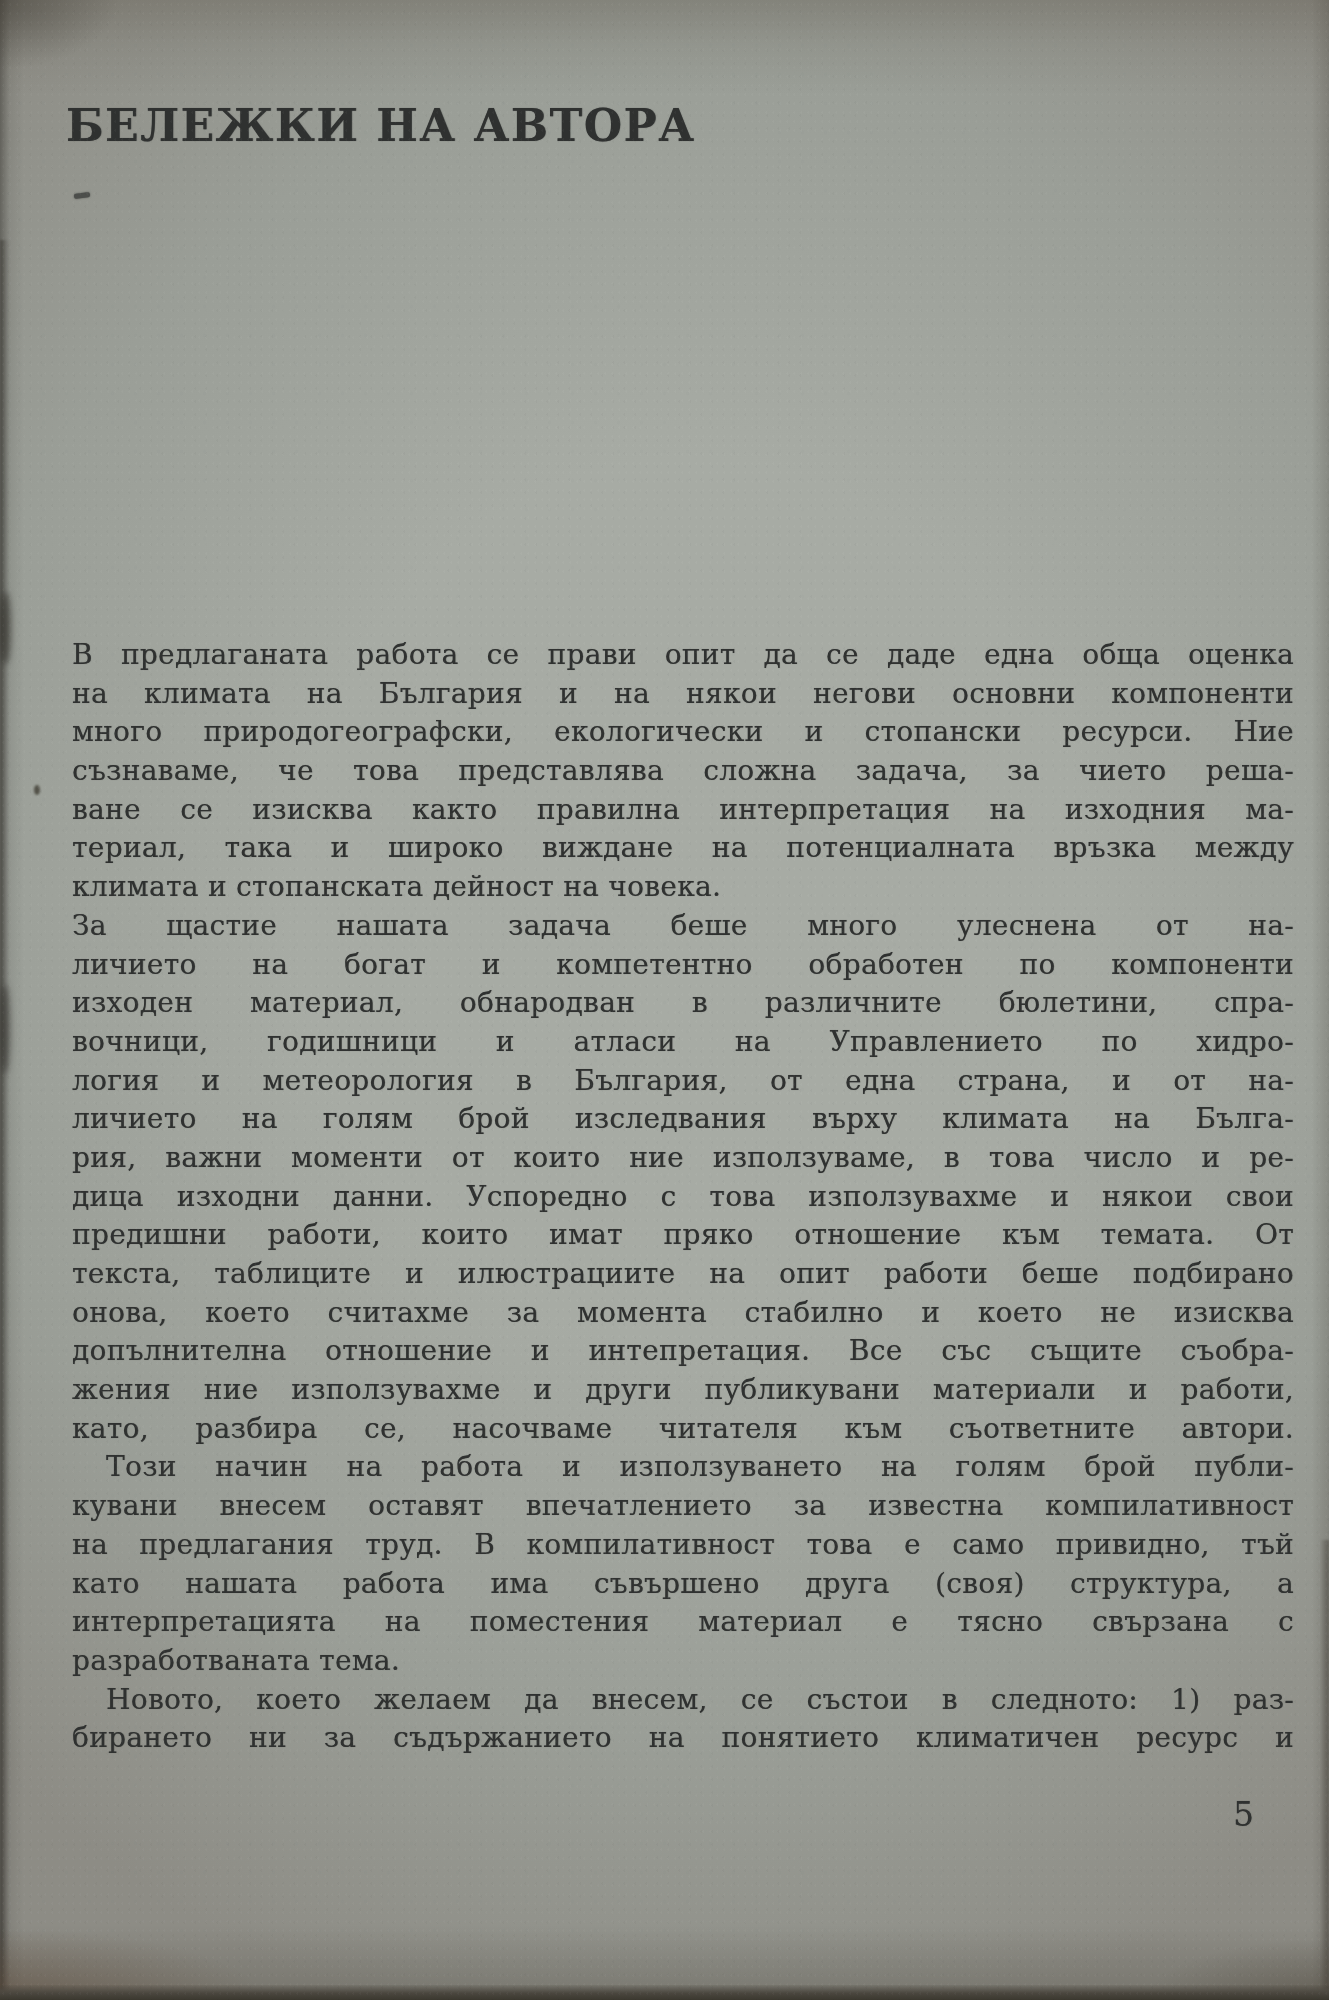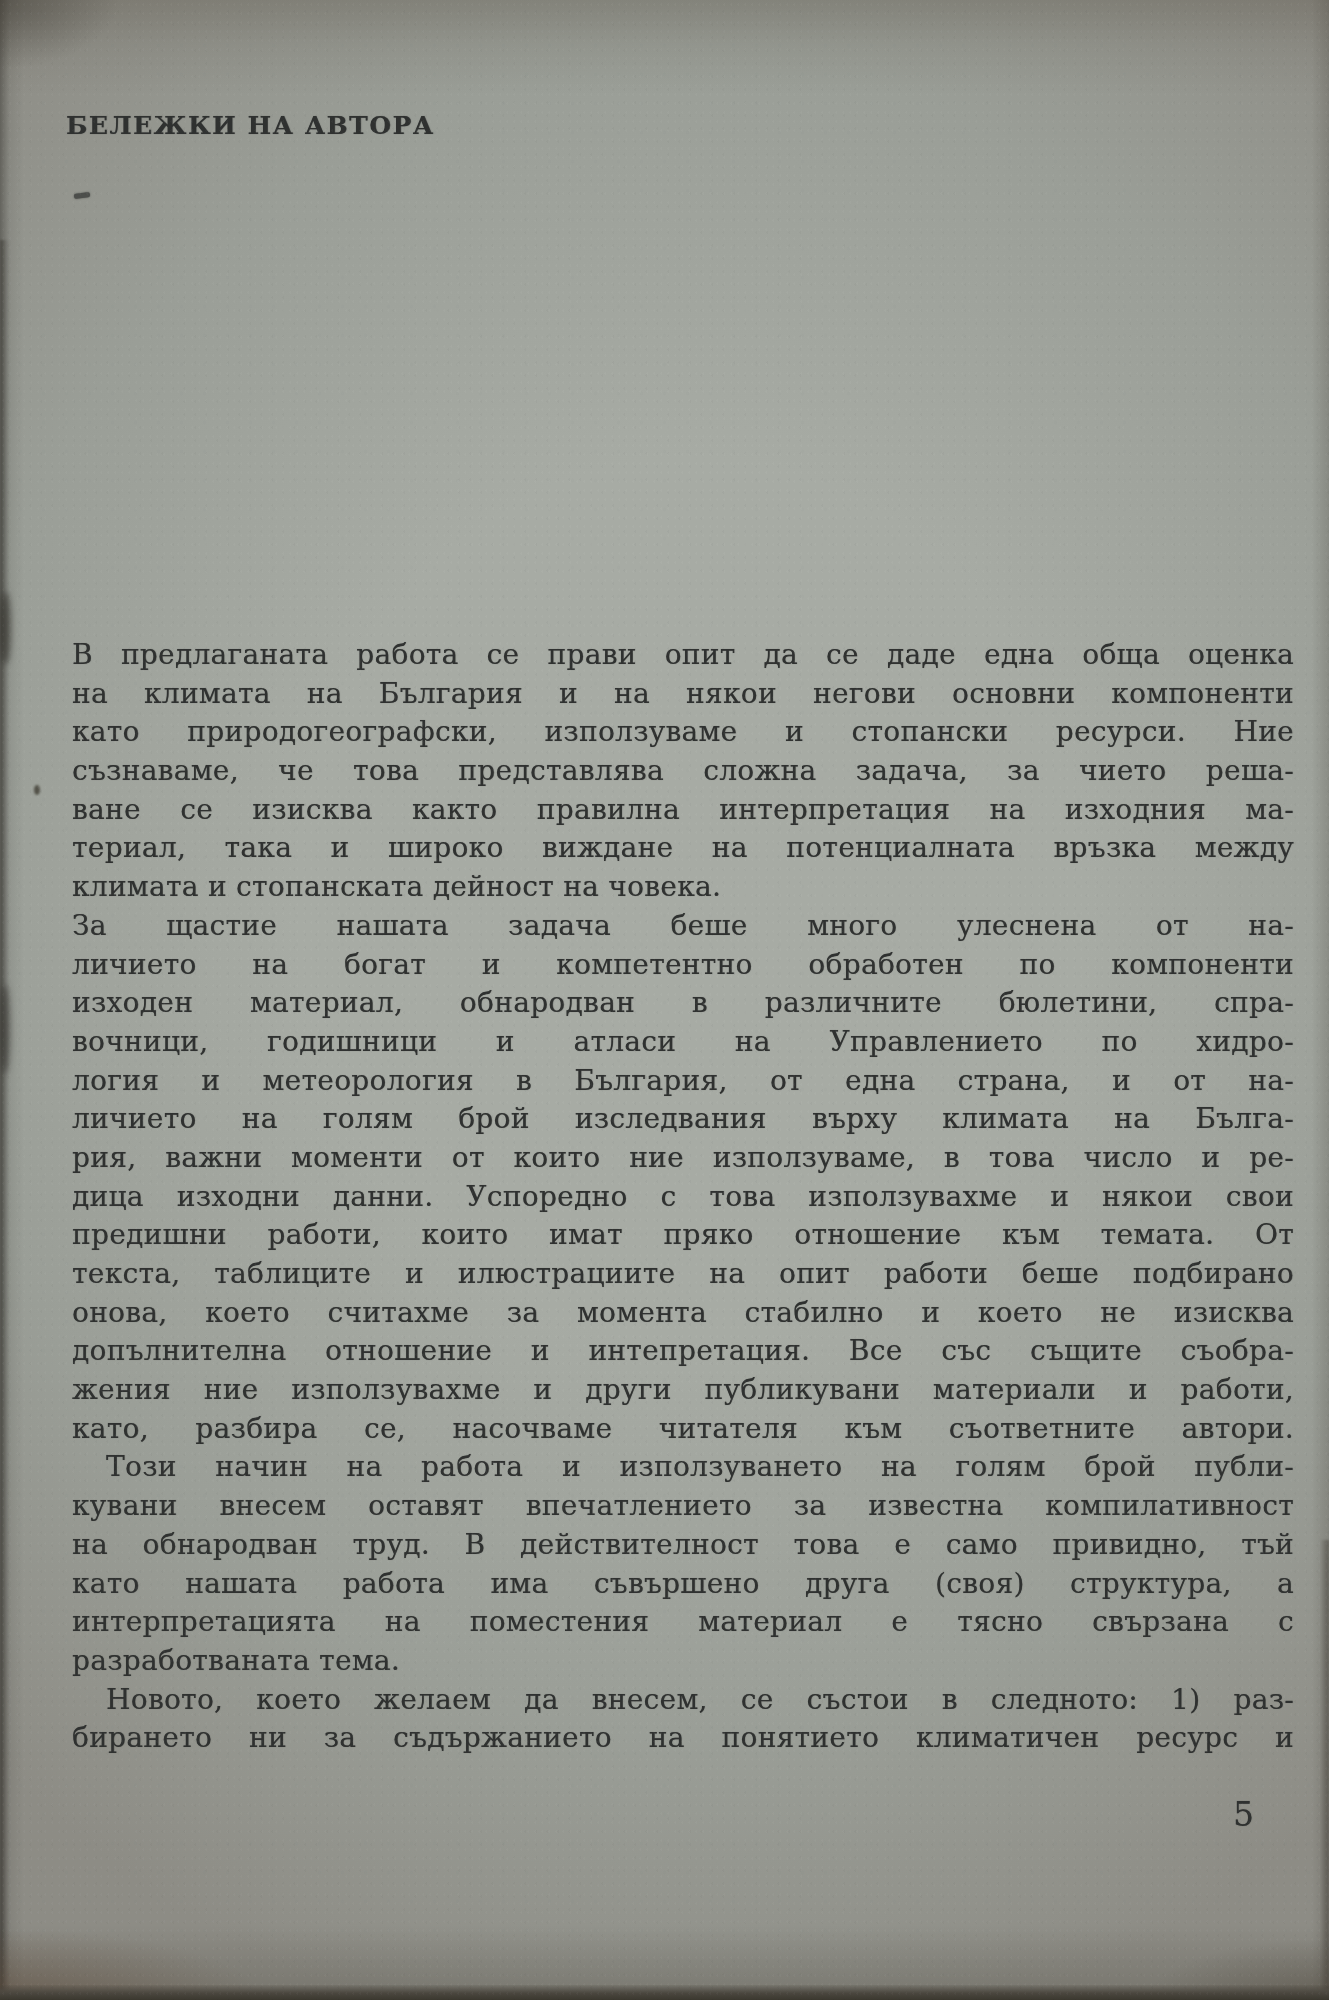--- a/index.html
+++ b/index.html
@@ -27,21 +27,21 @@
     position: absolute; inset: 0; opacity: .55; pointer-events: none;
     background-image:
       radial-gradient(rgba(255,255,255,0.055) 1px, transparent 1px),
       radial-gradient(rgba(25,28,25,0.05) 1px, transparent 1px),
       radial-gradient(rgba(95,115,118,0.055) 1.5px, transparent 1.6px);
     background-size: 7px 9px, 11px 13px, 23px 29px;
     background-position: 0 0, 3px 5px, 9px 2px;
   }
   .heading {
     position: absolute; left: 66px; top: 106px; margin: 0;
-    font-size: 25px; line-height: 40px; font-weight: bold;
+    font-size: 44px; line-height: 40px; font-weight: bold;
     letter-spacing: 1.5px; white-space: nowrap;
     color: var(--ink, #2f3130);
     text-shadow: 0.4px 0.4px 0.8px rgba(38,40,40,0.6);
   }
   .body-text {
     position: absolute; left: 72px; top: 636px; width: 1222px;
     color: var(--ink, #2f3130);
     text-shadow: 0.3px 0.3px 0.7px rgba(38,40,38,0.55);
   }
   .line {
@@ -103,42 +103,42 @@
 </style>
 </head>
 <body>
 
 <div class="page">
   <h1 class="heading">БЕЛЕЖКИ НА АВТОРА</h1>
 
   <div class="body-text">
       <div class="line">В предлаганата работа се прави опит да се даде една обща оценка</div>
       <div class="line">на климата на България и на някои негови основни компоненти</div>
-      <div class="line">като природогеографски, използуваме и стопански ресурси. Ние</div>
+      <div class="line">много природогеографски, екологически и стопански ресурси. Ние</div>
       <div class="line">съзнаваме, че това представлява сложна задача, за чието реша-</div>
       <div class="line">ване се изисква както правилна интерпретация на изходния ма-</div>
       <div class="line">териал, така и широко виждане на потенциалната връзка между</div>
       <div class="line short">климата и стопанската дейност на човека.</div>
       <div class="line">За щастие нашата задача беше много улеснена от на-</div>
       <div class="line">личието на богат и компетентно обработен по компоненти</div>
       <div class="line">изходен материал, обнародван в различните бюлетини, спра-</div>
       <div class="line">вочници, годишници и атласи на Управлението по хидро-</div>
       <div class="line">логия и метеорология в България, от една страна, и от на-</div>
       <div class="line">личието на голям брой изследвания върху климата на Бълга-</div>
       <div class="line">рия, важни моменти от които ние използуваме, в това число и ре-</div>
       <div class="line">дица изходни данни. Успоредно с това използувахме и някои свои</div>
       <div class="line">предишни работи, които имат пряко отношение към темата. От</div>
       <div class="line">текста, таблиците и илюстрациите на опит работи беше подбирано</div>
       <div class="line">онова, което считахме за момента стабилно и което не изисква</div>
       <div class="line">допълнителна отношение и интепретация. Все със същите съобра-</div>
       <div class="line">жения ние използувахме и други публикувани материали и работи,</div>
       <div class="line">като, разбира се, насочваме читателя към съответните автори.</div>
       <div class="line indent">Този начин на работа и използуването на голям брой публи-</div>
       <div class="line">кувани внесем оставят впечатлението за известна компилативност</div>
-      <div class="line">на обнародван труд. В действителност това е само привидно, тъй</div>
+      <div class="line">на предлагания труд. В компилативност това е само привидно, тъй</div>
       <div class="line">като нашата работа има съвършено друга (своя) структура, а</div>
       <div class="line">интерпретацията на поместения материал е тясно свързана с</div>
       <div class="line short">разработваната тема.</div>
       <div class="line indent">Новото, което желаем да внесем, се състои в следното: 1) раз-</div>
       <div class="line">бирането ни за съдържанието на понятието климатичен ресурс и</div>
     </div>
 
   <div class="page-number">5</div>
 
   <div class="artifact mark-title-dash"></div>

